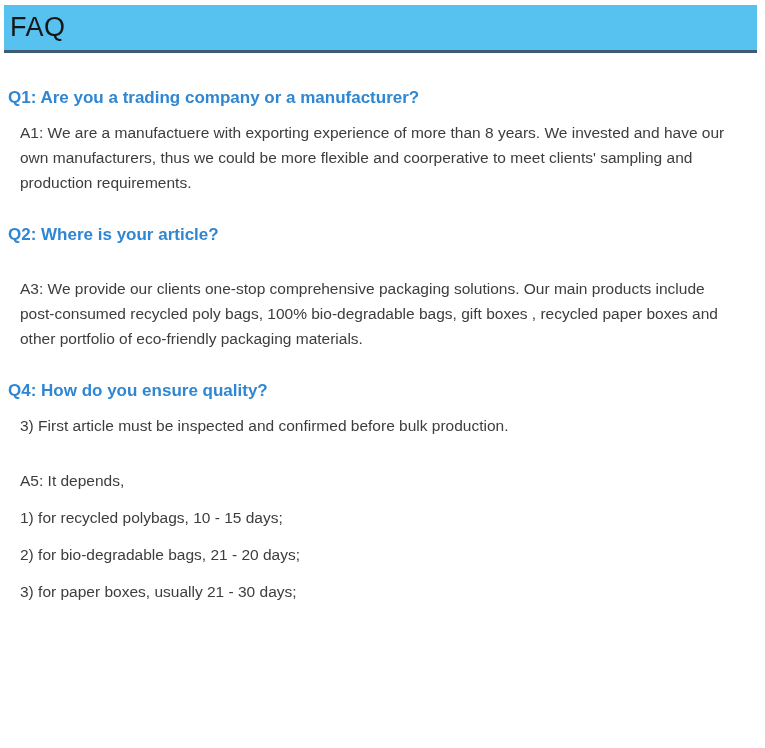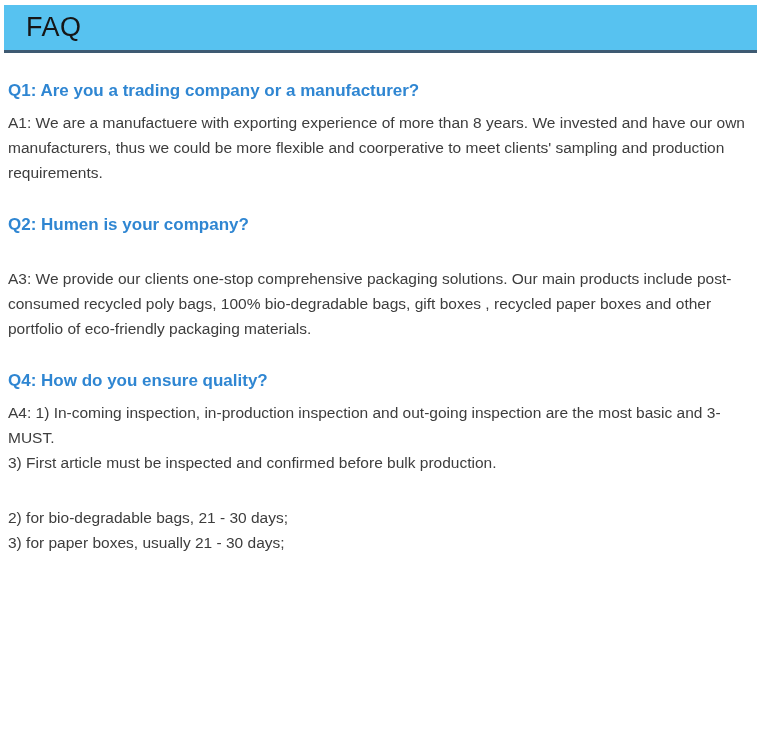--- a/index.html
+++ b/index.html
@@ -14,80 +14,81 @@
     box-sizing: border-box;
     overflow: hidden;
   }
   .banner {
     margin: 5px 8px 0 4px;
     height: 45px;
     background: #57C2F0;
     border-bottom: 3px solid #3E5A72;
     display: flex;
     align-items: center;
-    padding-left: 22px;
+    padding-left: 6px;
     box-sizing: content-box;
   }
   .banner-title {
     font-size: 27px;
     font-weight: 400;
     color: #161616;
     letter-spacing: 0.5px;
     line-height: 1;
   }
   .content {
     padding: 20px 20px 0 8px;
   }
   .faq-item {
     margin-bottom: 30px;
   }
   .faq-item:last-child {
     margin-bottom: 0;
   }
   .q {
-    margin: 8px 0 9px 0;
+    margin: 15px 0 9px 0;
     font-size: 17px;
     font-weight: 700;
     color: #2F86D2;
     line-height: 1.2;
   }
   .a {
-    margin: 0;
+    margin: 12px;
     font-size: 15.5px;
     color: #3D3D3D;
     line-height: 25px;
   }
 </style>
 </head>
 <body>
 
 <div class="banner">
   <span class="banner-title">FAQ</span>
 </div>
 
 <div class="content">
 
   <section class="faq-item">
     <h3 class="q">Q1: Are you a trading company or a manufacturer?</h3>
     <p class="a">A1: We are a manufactuere with exporting experience of more than 8 years. We invested and have our own manufacturers, thus we could be more flexible and coorperative to meet clients' sampling and production requirements.</p>
   </section>
 
   <section class="faq-item">
-    <h3 class="q">Q2: Humen is your company?</h3>
+    <h3 class="q">Q2: Where is your article?</h3>
   </section>
 
   <section class="faq-item">
     <p class="a">A3: We provide our clients one-stop comprehensive packaging solutions. Our main products include post-consumed recycled poly bags, 100% bio-degradable bags, gift boxes , recycled paper boxes and other portfolio of eco-friendly packaging materials.</p>
   </section>
 
   <section class="faq-item">
     <h3 class="q">Q4: How do you ensure quality?</h3>
-    <p class="a">A4: 1) In-coming inspection, in-production inspection and out-going inspection are the most basic and 3-MUST.</p>
     <p class="a">3) First article must be inspected and confirmed before bulk production.</p>
   </section>
 
   <section class="faq-item">
-    <p class="a">2) for bio-degradable bags, 21 - 30 days;</p>
+    <p class="a">A5: It depends,</p>
+    <p class="a">1) for recycled polybags, 10 - 15 days;</p>
+    <p class="a">2) for bio-degradable bags, 21 - 20 days;</p>
     <p class="a">3) for paper boxes, usually 21 - 30 days;</p>
 
   </section>
 
 </div>
 
 </body></html>

